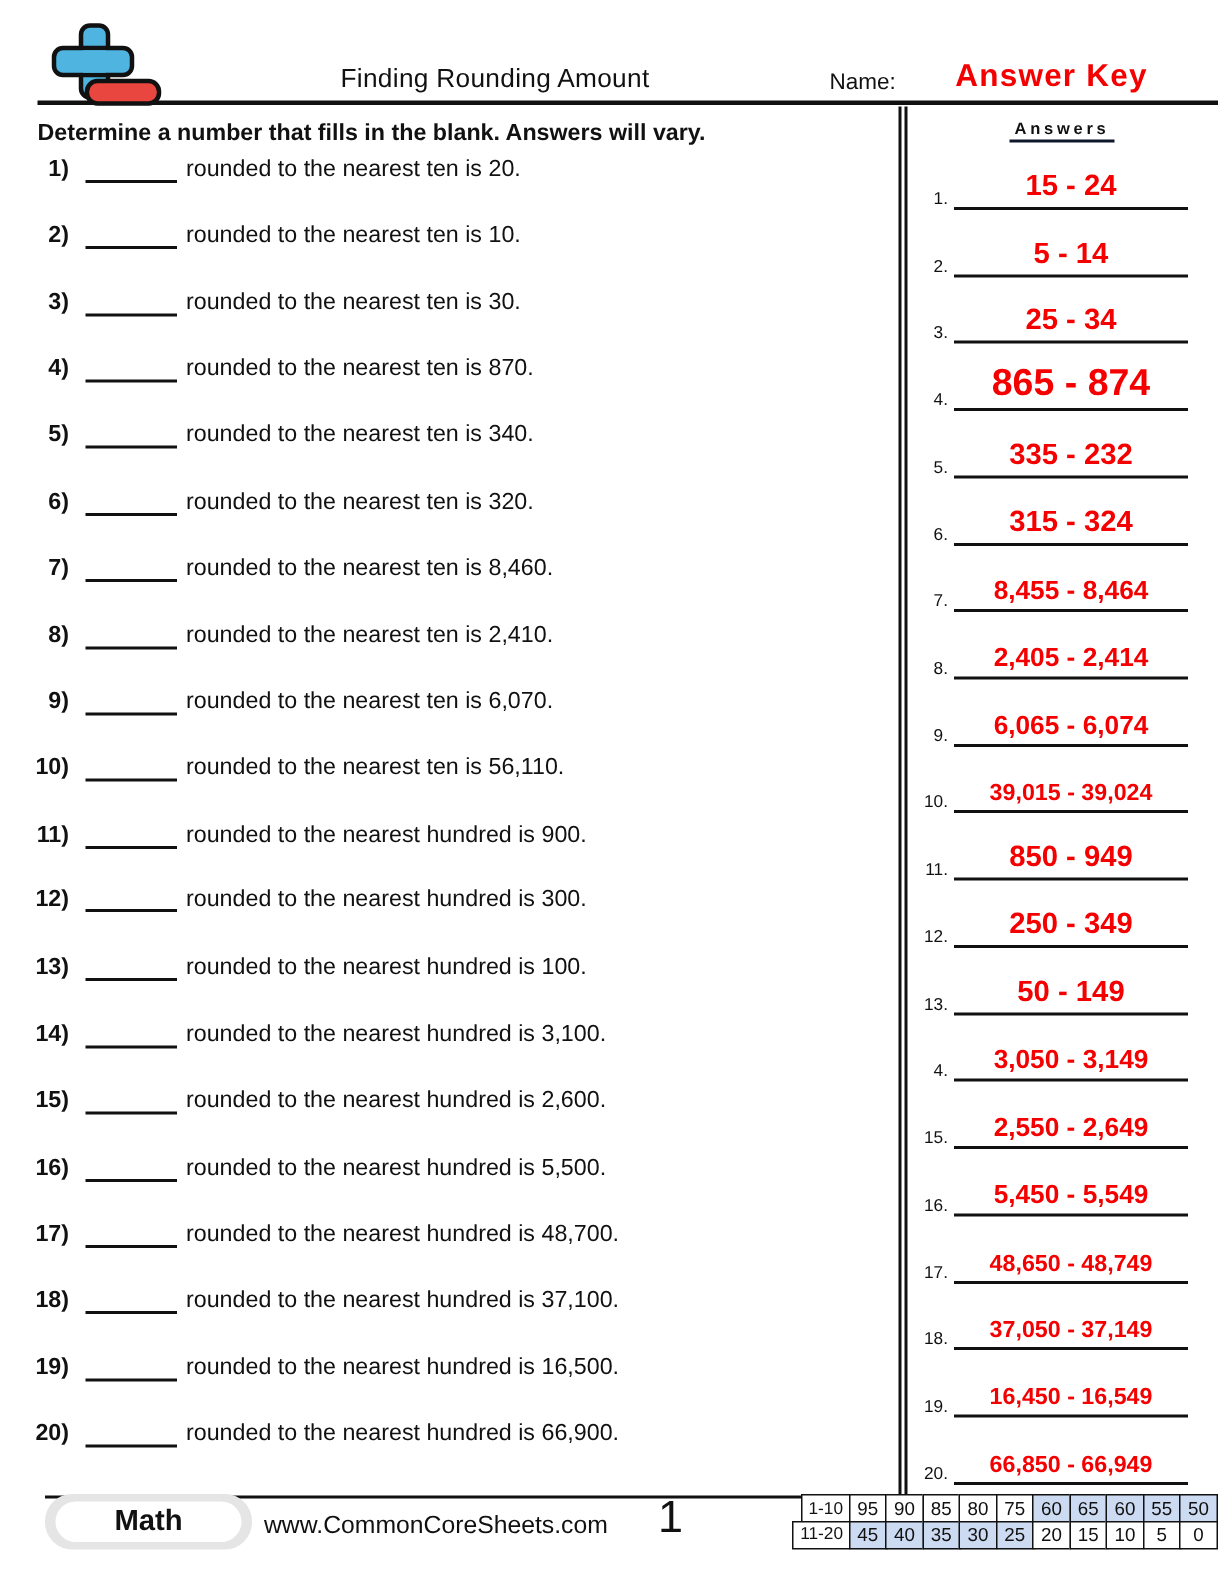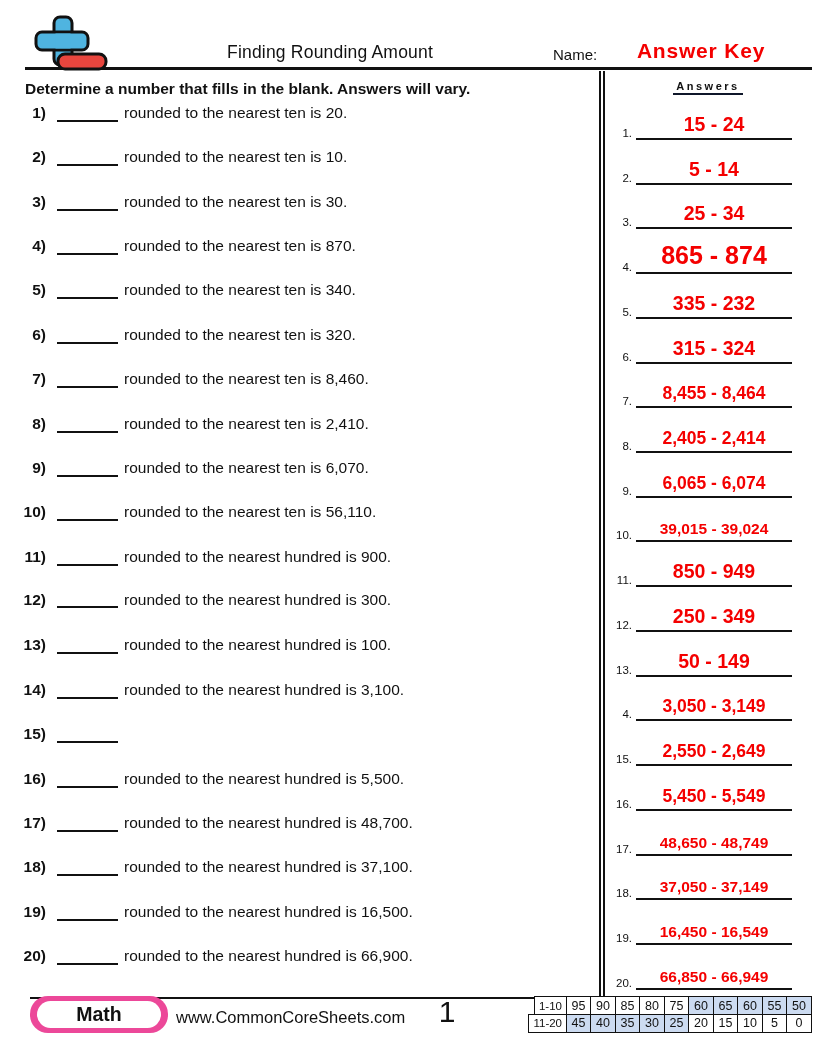--- a/index.html
+++ b/index.html
@@ -47,21 +47,21 @@
   .a-num{display:inline-block;width:36px;box-sizing:border-box;padding-right:4px;padding-bottom:1px;
          text-align:right;font-size:11.5px;}
   .a-value{
     flex:1;text-align:center;border-bottom:2px solid #111;
     color:#F40000;font-weight:bold;padding-bottom:2px;white-space:nowrap;
   }
   
   .footer-rule{position:absolute;left:30px;top:997px;width:782px;height:2px;background:#111;}
   .subject-badge{
     position:absolute;left:30px;top:996px;width:138px;height:37px;
-    background:#ec4899;border-radius:18px;z-index:2;
+    background:#e5e5e5;border-radius:18px;z-index:2;
   }
   .subject-pill{
     position:absolute;left:7px;right:7px;top:5px;bottom:5px;background:#fff;border-radius:14px;
     display:flex;align-items:center;justify-content:center;
     font-size:19.5px;font-weight:bold;color:#111;
   }
   .website{position:absolute;left:176px;top:1008px;font-size:16.5px;}
   .page-number{position:absolute;left:397px;top:995px;width:100px;text-align:center;font-size:30px;}
   .score-table{position:absolute;right:4px;top:996px;display:flex;flex-direction:column;align-items:flex-end;}
   .score-row{display:flex;}
@@ -168,20 +168,21 @@
     <span class="q-text">rounded to the nearest hundred is 100.</span>
   </div>
       <div class="q-row" style="top: 678.81px;">
     <span class="q-num">14)</span>
     <span class="q-blank"></span>
     <span class="q-text">rounded to the nearest hundred is 3,100.</span>
   </div>
       <div class="q-row" style="top: 723.18px;">
     <span class="q-num">15)</span>
     <span class="q-blank"></span>
+    <span class="q-text">rounded to the nearest hundred is 2,600.</span>
   </div>
       <div class="q-row" style="top: 767.55px;">
     <span class="q-num">16)</span>
     <span class="q-blank"></span>
     <span class="q-text">rounded to the nearest hundred is 5,500.</span>
   </div>
       <div class="q-row" style="top: 811.92px;">
     <span class="q-num">17)</span>
     <span class="q-blank"></span>
     <span class="q-text">rounded to the nearest hundred is 48,700.</span>

